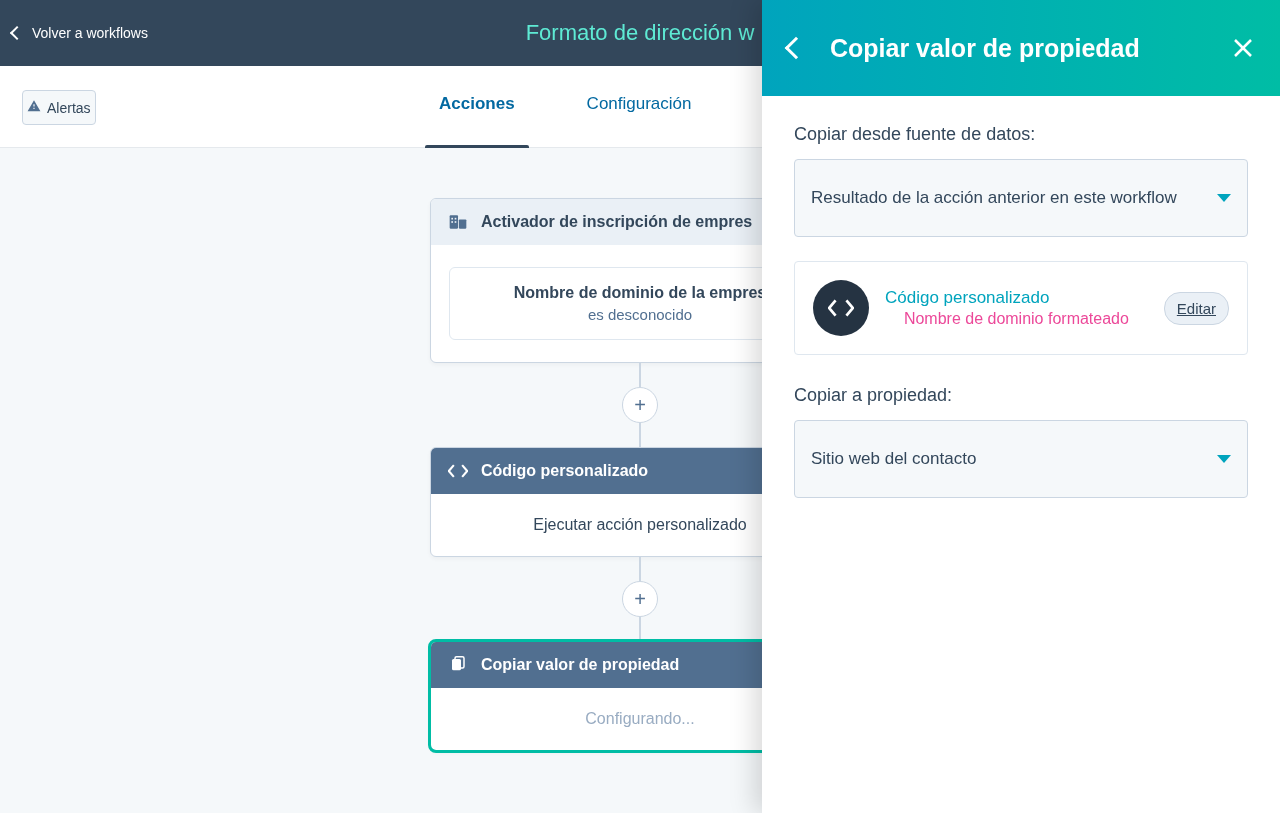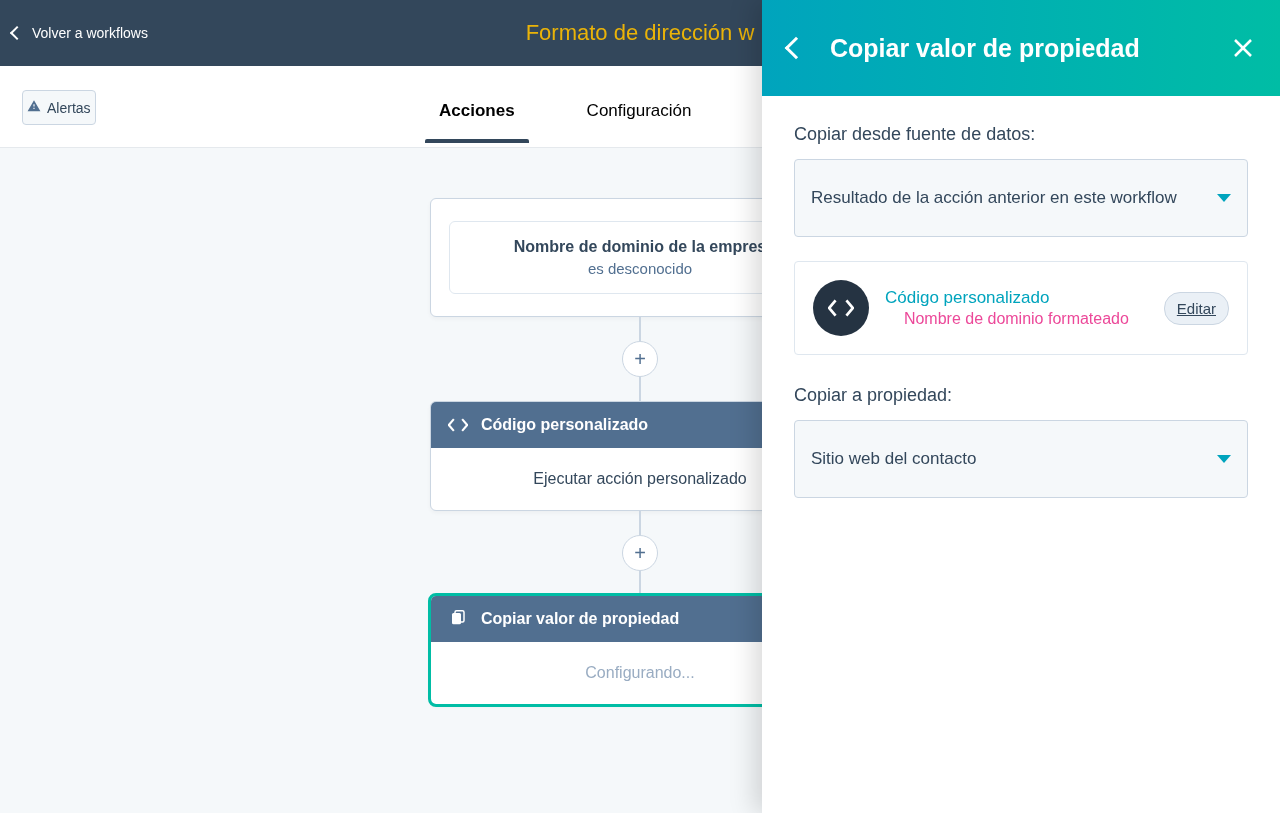--- a/index.html
+++ b/index.html
@@ -2,30 +2,30 @@
 <html><head>
 <meta charset="utf-8">
 <style>
 * { box-sizing: border-box; margin: 0; padding: 0; }
 body { font-family: -apple-system, BlinkMacSystemFont, "Segoe UI", Helvetica, Arial, sans-serif; background: #fff; color: #33475b; width: 1280px; height: 813px; overflow: hidden; position: relative; }
 
 
 .topbar { background: #33475b; height: 66px; display: flex; align-items: center; position: relative; }
 .back-link { color: #fff; font-size: 14px; display: inline-flex; align-items: center; padding-left: 12px; cursor: pointer; }
 .back-link .chev { display: inline-block; width: 10px; height: 10px; border-left: 2px solid #fff; border-bottom: 2px solid #fff; transform: rotate(45deg); margin-right: 10px; }
-.topbar-title { position: absolute; left: 50%; transform: translateX(-50%); color: #eab308; font-size: 22px; font-weight: 400; white-space: nowrap; }
+.topbar-title { position: absolute; left: 50%; transform: translateX(-50%); color: #5eead4; font-size: 22px; font-weight: 400; white-space: nowrap; }
 
 
 .sub-row { background: #fff; height: 82px; position: relative; border-bottom: 1px solid #e5e9ed; }
 .alerts-btn { position: absolute; left: 22px; top: 24px; border: 1px solid #cbd6e2; border-radius: 4px; background: #f5f8fa; color: #33475b; font-size: 14px; padding: 8px 4px; display: inline-flex; align-items: center; cursor: pointer; }
 .alerts-btn .warn { margin-right: 6px; }
 
 
 .tabs { position: absolute; left: 50%; transform: translateX(-50%); top: 0; height: 82px; display: flex; align-items: center; gap: 56px; }
-.tab { color: #000000; font-size: 17px; padding: 28px 8px 21px; cursor: pointer; position: relative; }
+.tab { color: #0369a1; font-size: 17px; padding: 28px 8px 34px; cursor: pointer; position: relative; }
 .tab.active { font-weight: 700; }
 .tab.active::after { content: ""; position: absolute; left: -6px; right: -6px; bottom: -1px; height: 4px; background: #33475b; border-radius: 2px 2px 0 0; }
 
 
 .canvas { position: relative; background: #f5f8fa; height: calc(813px - 66px - 82px); overflow: hidden; }
 
 .flow { position: absolute; left: 50%; transform: translateX(-50%); top: 50px; width: 420px; }
 
 .card { background: #fff; border: 1px solid #cbd6e2; border-radius: 6px; box-shadow: 0 2px 4px rgba(0,0,0,.04); width: 100%; overflow: hidden; }
 .card-header { background: #eaf0f6; color: #33475b; padding: 14px 16px; font-weight: 600; font-size: 16px; display: flex; align-items: center; }
@@ -89,20 +89,33 @@
     <div class="tab active">Acciones</div>
     <div class="tab">Configuración</div>
     <div class="tab">Rendimier</div>
   </div>
 </div>
 
 <div class="canvas">
   <div class="flow">
 
     <div class="card">
+      <div class="card-header">
+        <span class="hicon">
+          <svg width="20" height="18" viewBox="0 0 24 20" fill="#516f90">
+              <rect x="2" y="2" width="10" height="16" rx="1"></rect>
+              <rect x="13" y="7" width="9" height="11" rx="1"></rect>
+              <rect x="4" y="5" width="2" height="2" fill="#eaf0f6"></rect>
+              <rect x="8" y="5" width="2" height="2" fill="#eaf0f6"></rect>
+              <rect x="4" y="9" width="2" height="2" fill="#eaf0f6"></rect>
+              <rect x="8" y="9" width="2" height="2" fill="#eaf0f6"></rect>
+            </svg>
+        </span>
+        <span>Activador de inscripción de empres</span>
+      </div>
       <div class="card-body">
         <div class="inner-box">
           <div class="inner-title">Nombre de dominio de la empres</div>
           <div class="inner-sub">es desconocido</div>
         </div>
       </div>
     </div>
 
     <div class="connector"></div>
     <div class="plus-btn">+</div>

